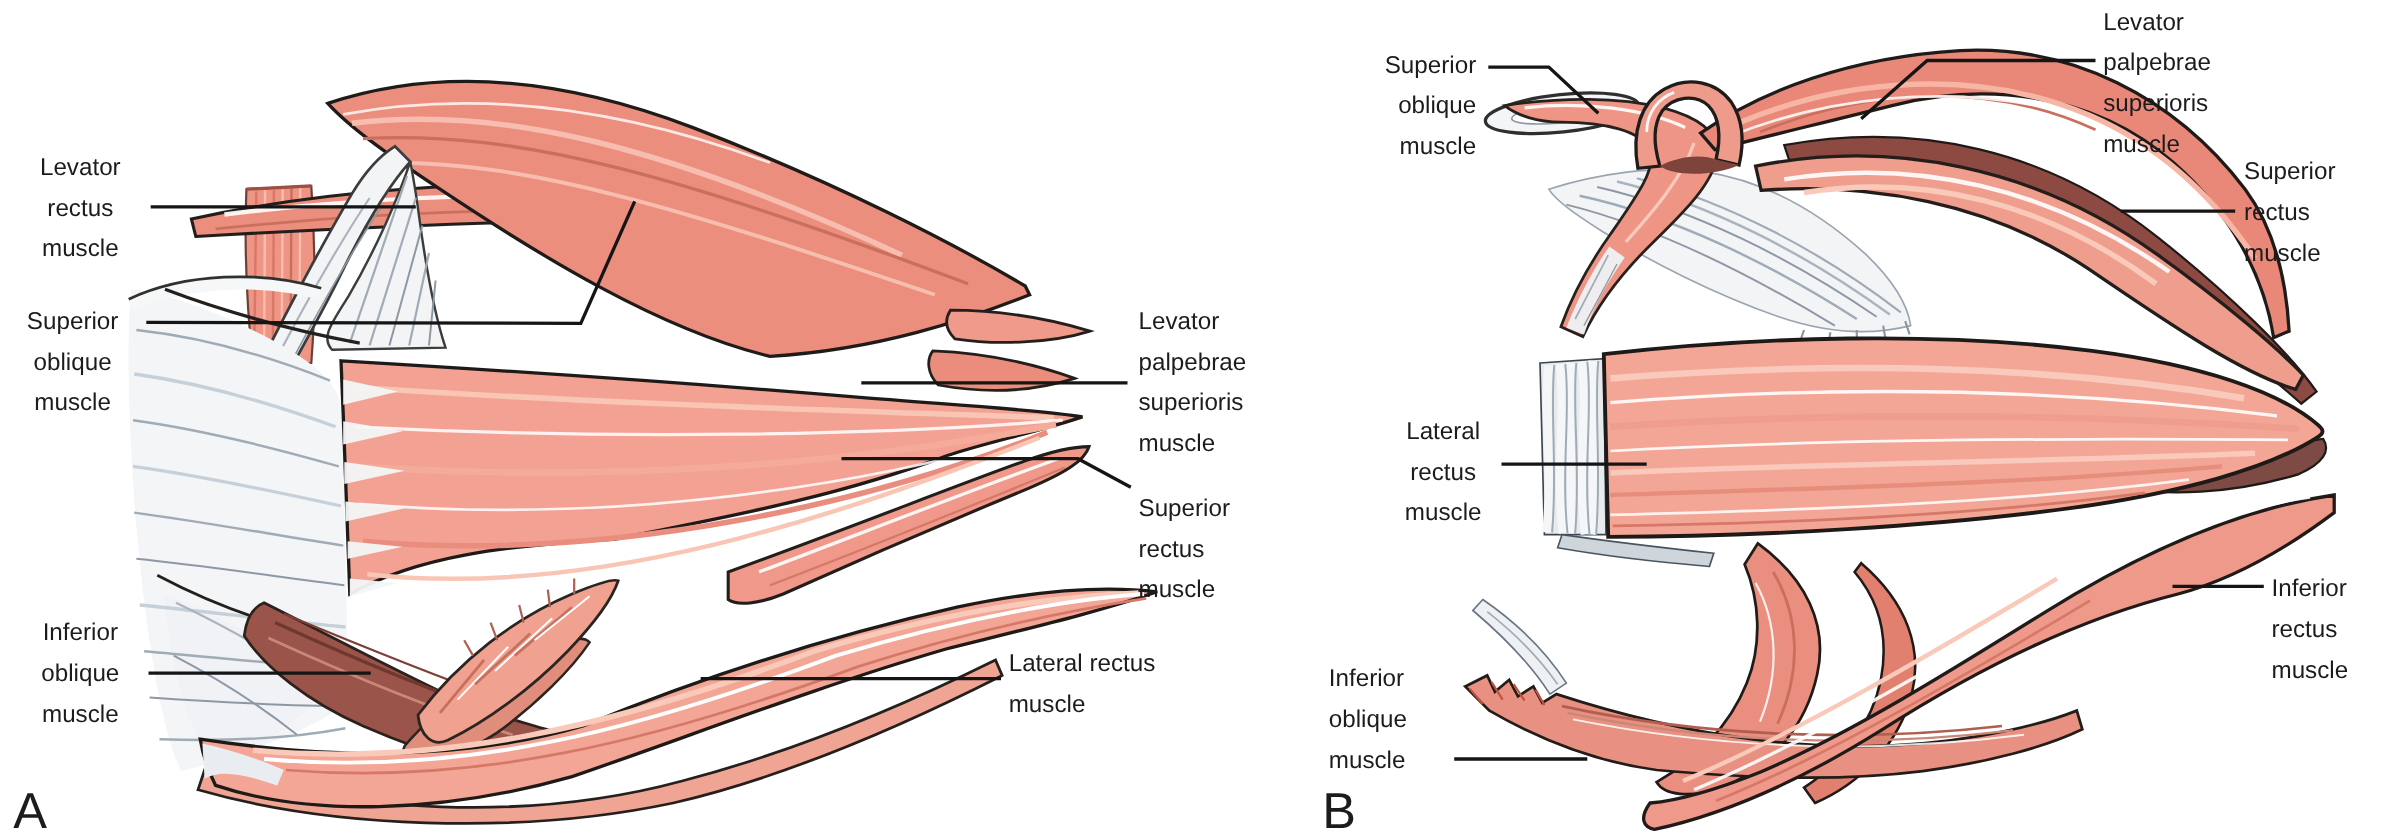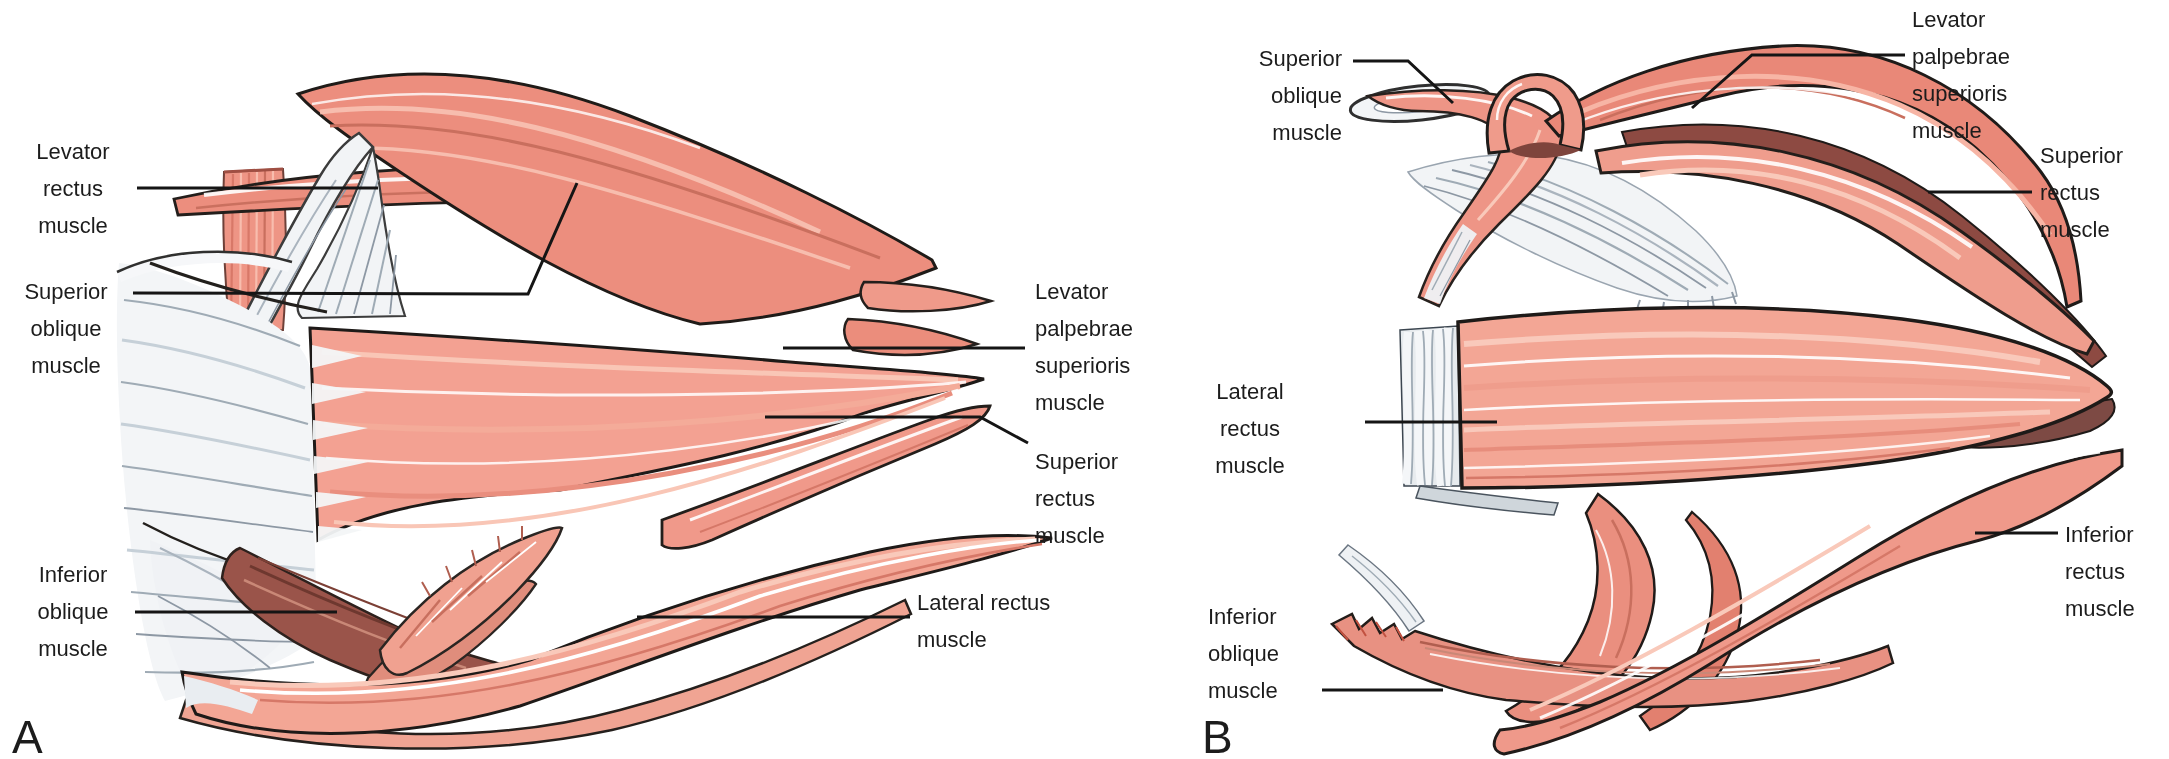--- a/index.html
+++ b/index.html
@@ -273,21 +273,21 @@
 <div class="label ta-r" style="left:1212px;top:40px;width:130px">Superior
 oblique
 muscle</div>
 <div class="label ta-l" style="left:1912px;top:1px;width:170px">Levator
 palpebrae
 superioris
 muscle</div>
 <div class="label ta-l" style="left:2040px;top:137px;width:130px">Superior
 rectus
 muscle</div>
-<div class="label ta-c" style="left:1190px;top:373px;width:120px">Lateral
+<div class="label ta-c" style="left:1252px;top:373px;width:120px">Lateral
 rectus
 muscle</div>
 <div class="label ta-l" style="left:1208px;top:598px;width:120px">Inferior
 oblique
 muscle</div>
 <div class="label ta-l" style="left:2065px;top:516px;width:110px">Inferior
 rectus
 muscle</div>
 <div class="panel-letter" style="left:1202px;top:714px">B</div>
 

